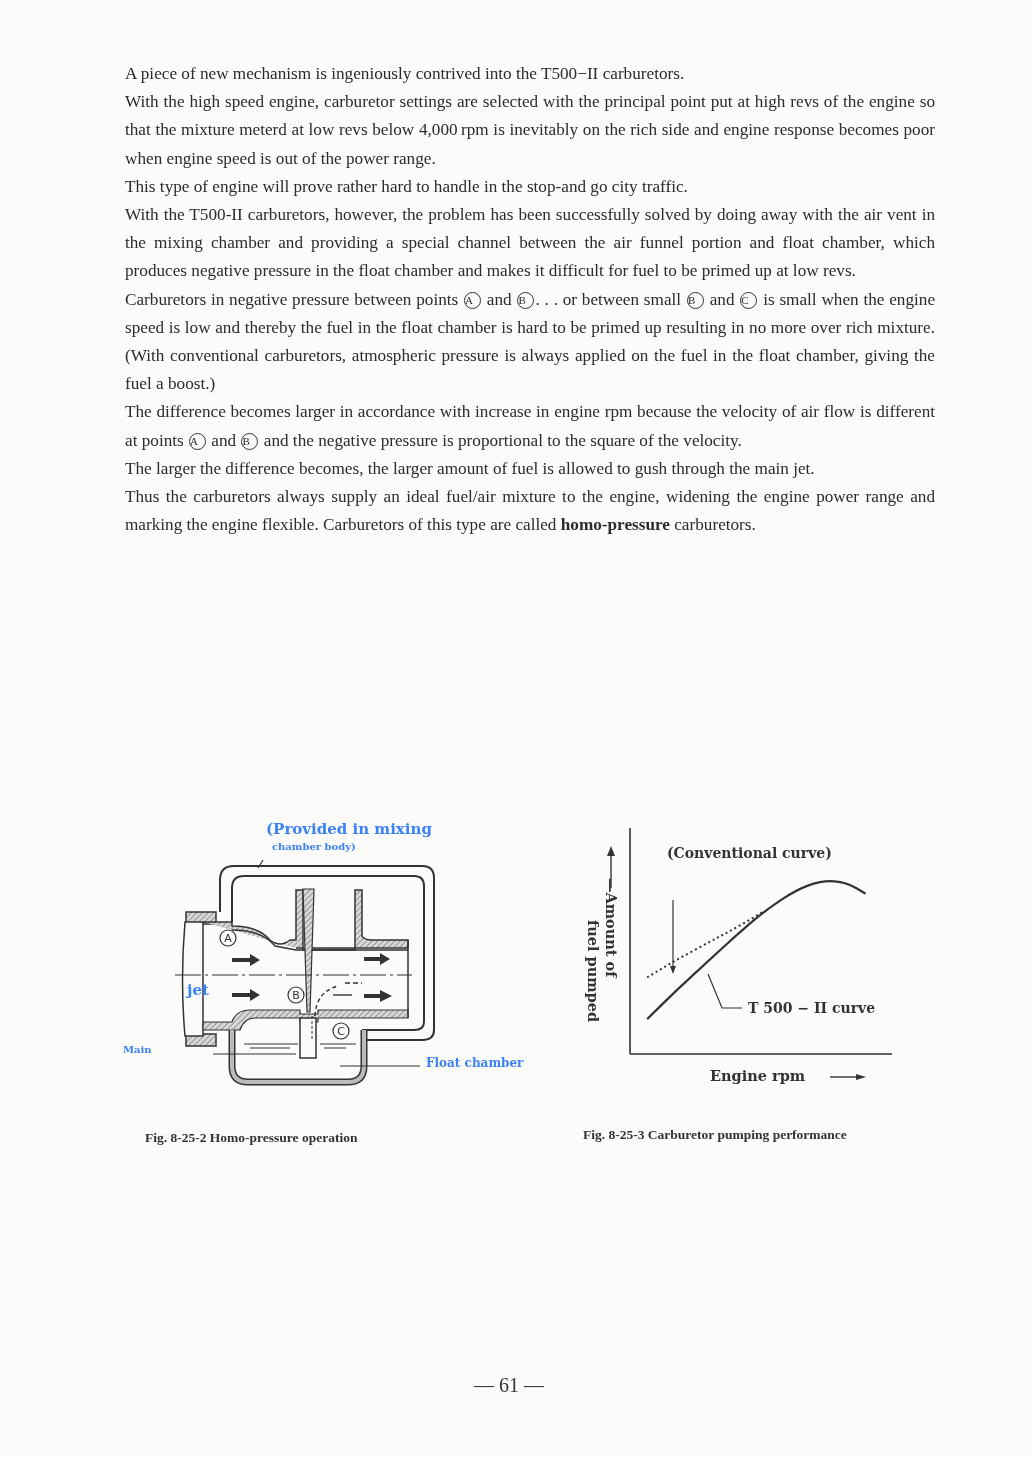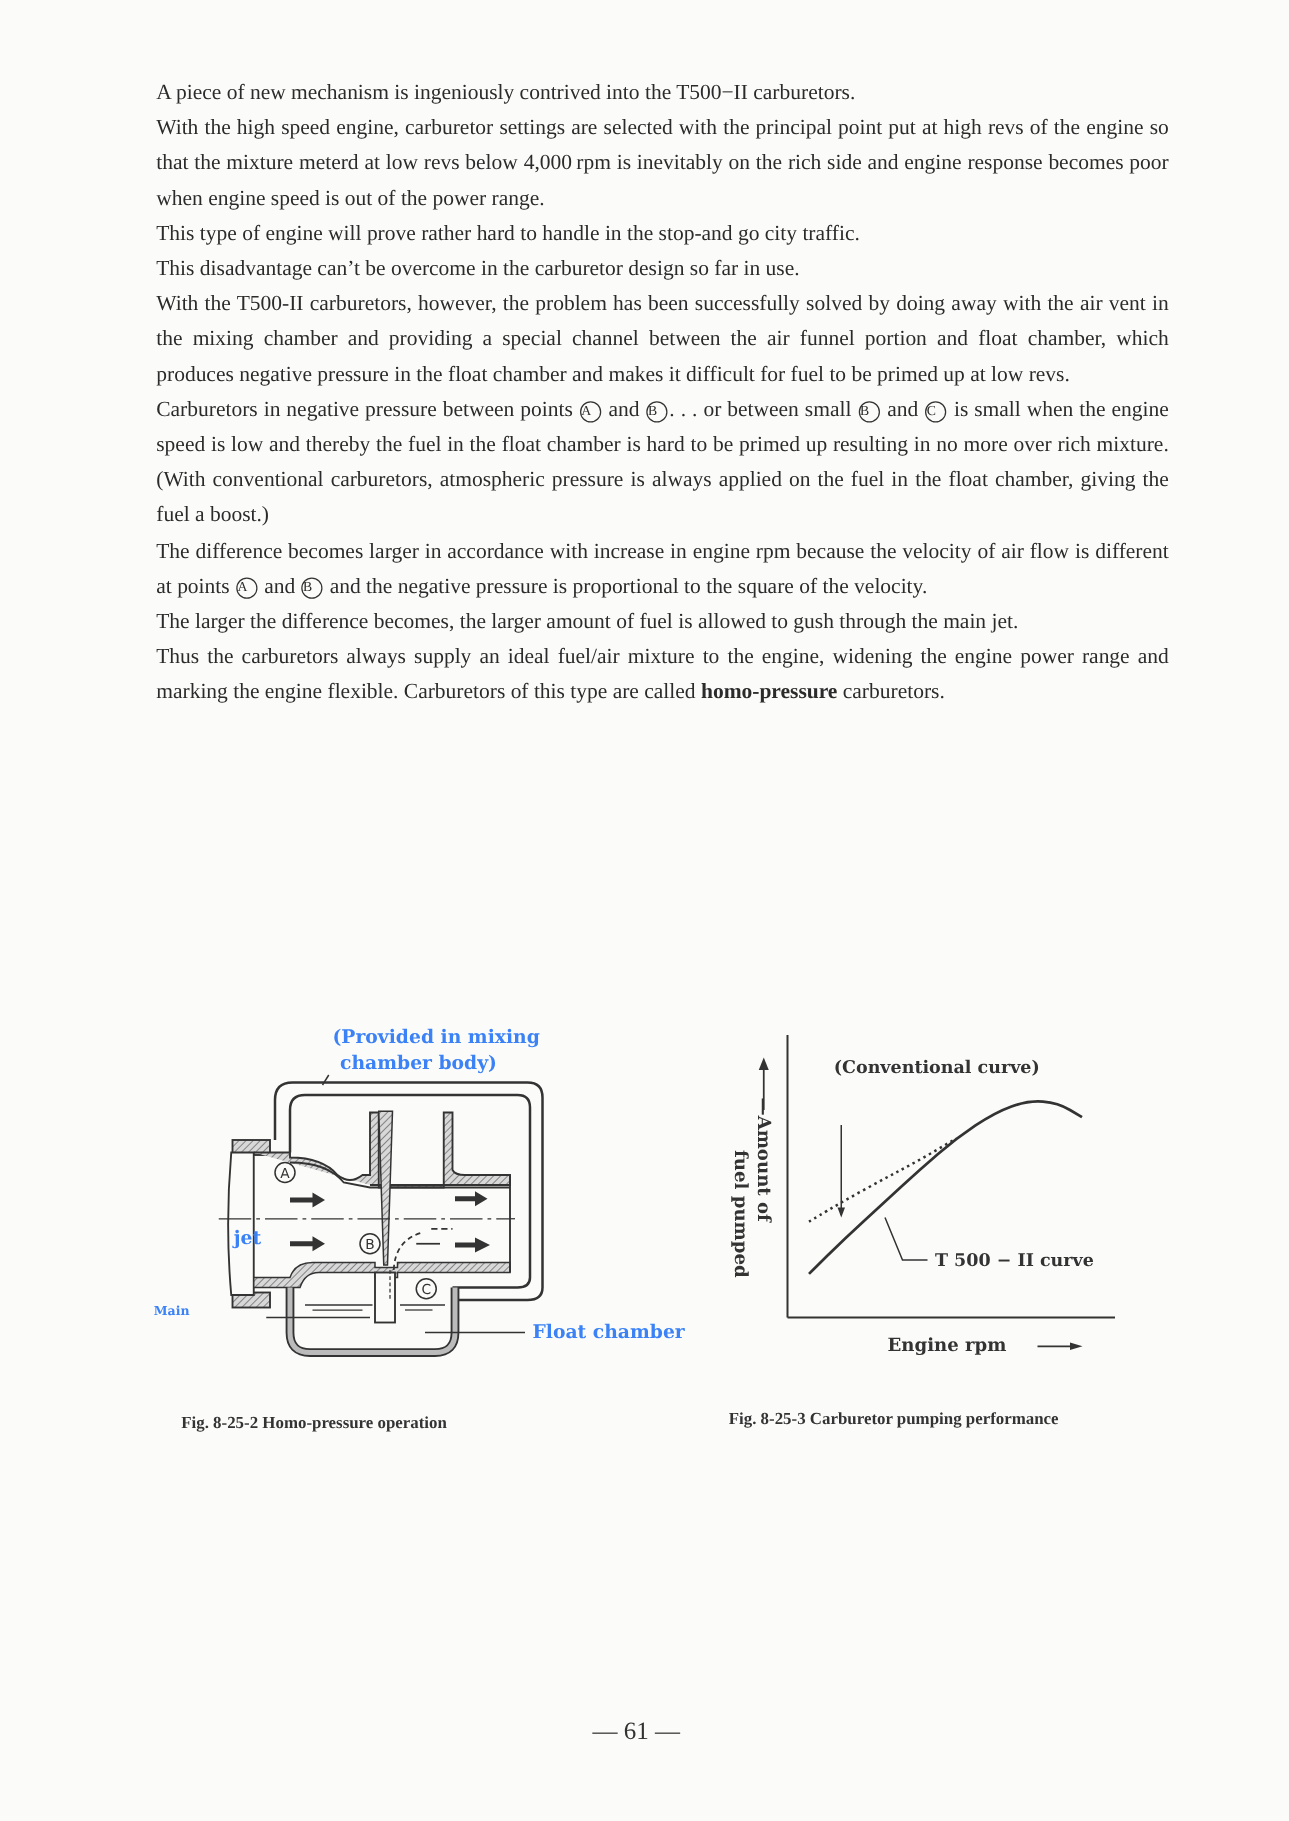--- a/index.html
+++ b/index.html
@@ -16,21 +16,20 @@
   .caption { position:absolute; font-family:"Liberation Serif", serif; font-weight:bold; font-size:13.5px; color:#333; white-space:nowrap; }
   .pageno { position:absolute; left:474px; top:1374px; font-family:"Liberation Serif", serif; font-size:20px; color:#333; }
 </style>
 </head>
 <body>
 
 <div class="text">
   <p>A piece of new mechanism is ingeniously contrived into the T500−II carburetors.</p>
   <p>With the high speed engine, carburetor settings are selected with the principal point put at high revs of the engine so that the mixture meterd at low revs below 4,000 rpm is inevitably on the rich side and engine response becomes poor when engine speed is out of the power range.</p>
   <p>This type of engine will prove rather hard to handle in the stop-and go city traffic.</p>
-  <p>This disadvantage can’t be overcome in the carburetor design so far in use.</p>
   <p>With the T500-II carburetors, however, the problem has been successfully solved by doing away with the air vent in the mixing chamber and providing a special channel between the air funnel portion and float chamber, which produces negative pressure in the float chamber and makes it difficult for fuel to be primed up at low revs.</p>
   <p>
     <span>Carburetors in negative pressure between points</span>
     <span class="circ">A</span>
     <span>and</span>
     <span class="circ">B</span><span>. . . or between small</span>
     <span class="circ">B</span>
     <span>and</span>
     <span class="circ">C</span>
     <span>is small when the engine speed is low and thereby the fuel in the float chamber is hard to be primed up resulting in no more over rich mixture. (With conventional carburetors, atmospheric pressure is always applied on the fuel in the float chamber, giving the fuel a boost.)</span>
@@ -106,24 +105,24 @@
     <circle cx="228" cy="938" r="8" fill="#fbfbf9" stroke="#333" stroke-width="1.2"></circle>
     <circle cx="296" cy="995" r="8" fill="#fbfbf9" stroke="#333" stroke-width="1.2"></circle>
     <circle cx="341" cy="1031" r="8" fill="#fbfbf9" stroke="#333" stroke-width="1.2"></circle>
     <text x="228" y="942" font-size="11" text-anchor="middle" fill="#333" font-family="DejaVu Sans, sans-serif">A</text>
     <text x="296" y="999" font-size="11" text-anchor="middle" fill="#333" font-family="DejaVu Sans, sans-serif">B</text>
     <text x="341" y="1035" font-size="11" text-anchor="middle" fill="#333" font-family="DejaVu Sans, sans-serif">C</text>
   </svg>
 </div>
 
 <div class="lbl" style="left:266px;top:820px;font-size:15px;">(Provided in mixing</div>
-<div class="lbl" style="left:272px;top:841px;font-size:15px;">chamber body)</div>
+<div class="lbl" style="left:272px;top:841px;font-size:10px;">chamber body)</div>
 <div class="lbl" style="left:123px;top:1044px;font-size:10px;">Main</div>
 <div class="lbl" style="left:187px;top:981px;font-size:15px;">jet</div>
-<div class="lbl" style="left:426px;top:1056px;font-size:15px;">Float chamber</div>
+<div class="lbl" style="left:426px;top:1056px;font-size:12px;">Float chamber</div>
 <div class="caption" style="left:145px;top:1130px;">Fig. 8-25-2   Homo-pressure operation</div>
 
 <svg id="chart" width="1031" height="1457" style="position:absolute;left:0;top:0;pointer-events:none">
   <line x1="630" y1="828" x2="630" y2="1054" stroke="#333" stroke-width="1.6"></line>
   <line x1="630" y1="1054" x2="892" y2="1054" stroke="#333" stroke-width="1.6"></line>
   <g id="chart-marks">
       <path d="M647.2 1019.1 Q647.2 1019.1 661.6 1004.85 Q676 990.6 691.6 976.35 Q707.2 962.1 721.6 948.8 Q736 935.5 750.4 923.15 Q764.8 910.8 780.4 900.3499999999999 Q796 889.9 809.2 885.15 Q822.4 880.4 834.4 881.3499999999999 Q846.4 882.3 856 888 L865.6 893.7" fill="none" stroke="#333" stroke-width="2.2"></path>
       <path d="M647.2 977.3 Q647.2 977.3 661.6 968.75 Q676 960.2 691.6 951.6500000000001 Q707.2 943.1 721.6 935.5 Q736 927.9 750.4 919.3499999999999 L764.8 910.8" fill="none" stroke="#333" stroke-width="2" stroke-dasharray="2 3"></path>
     </g>
 

